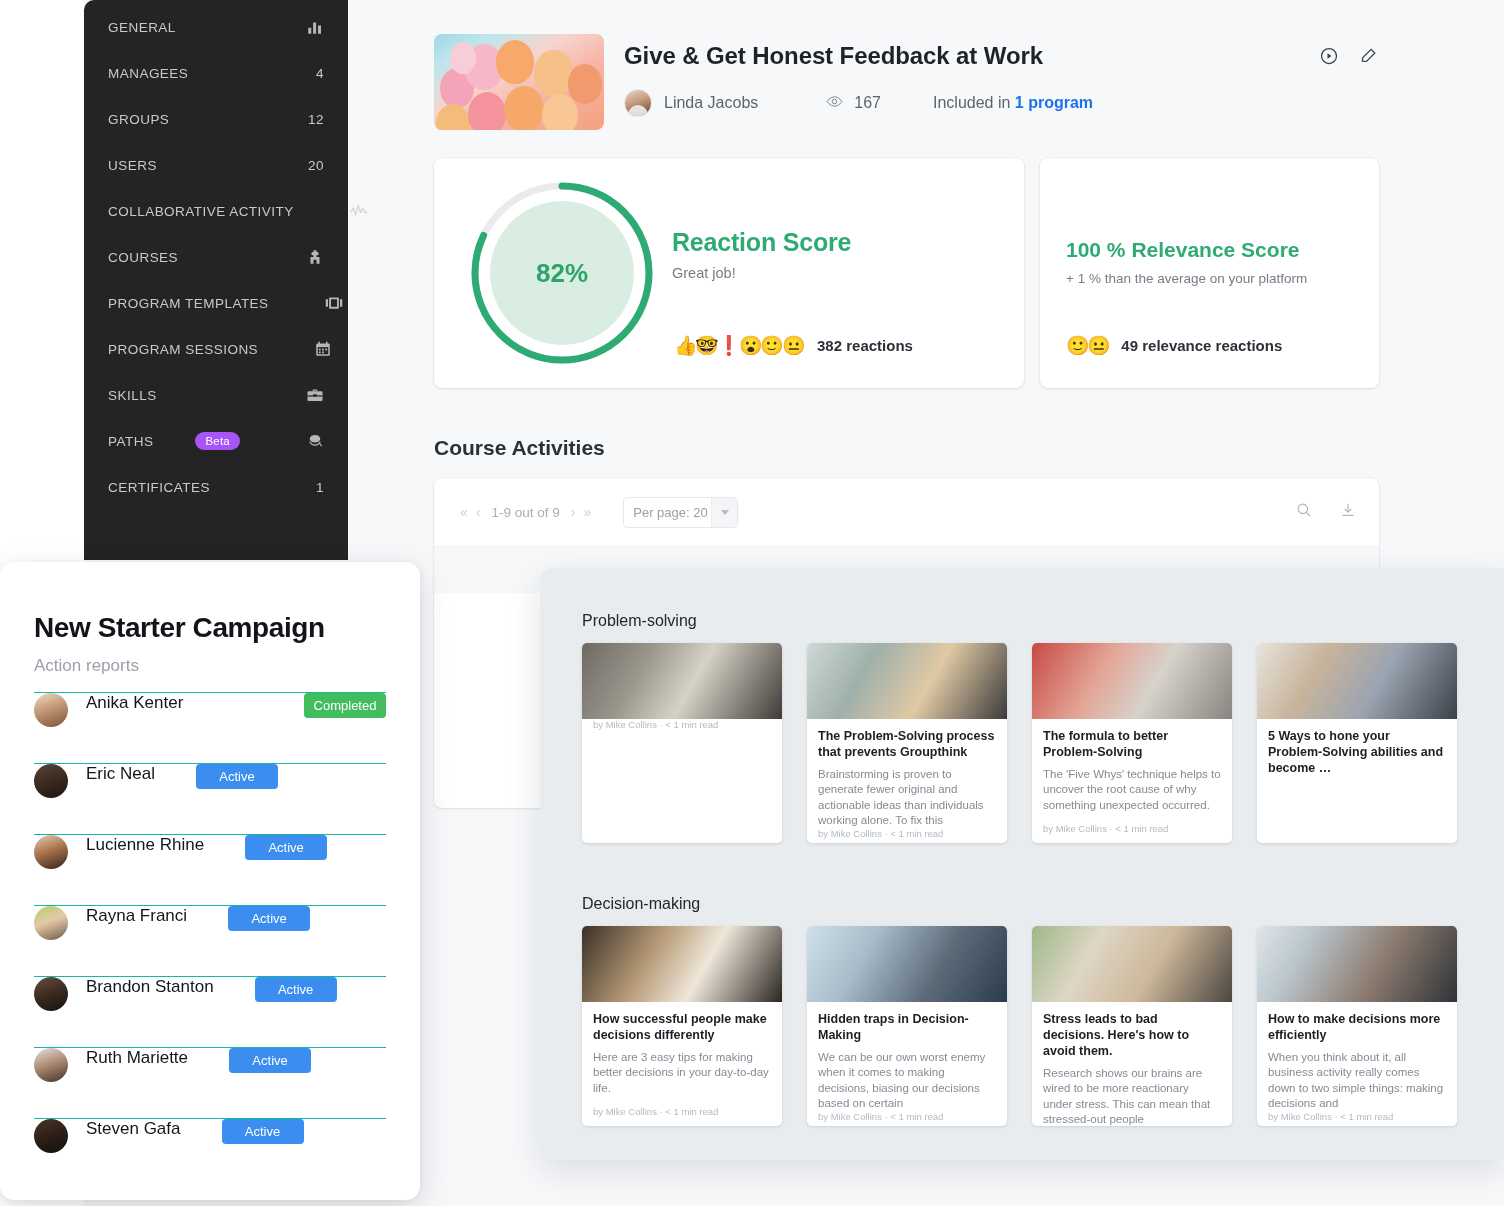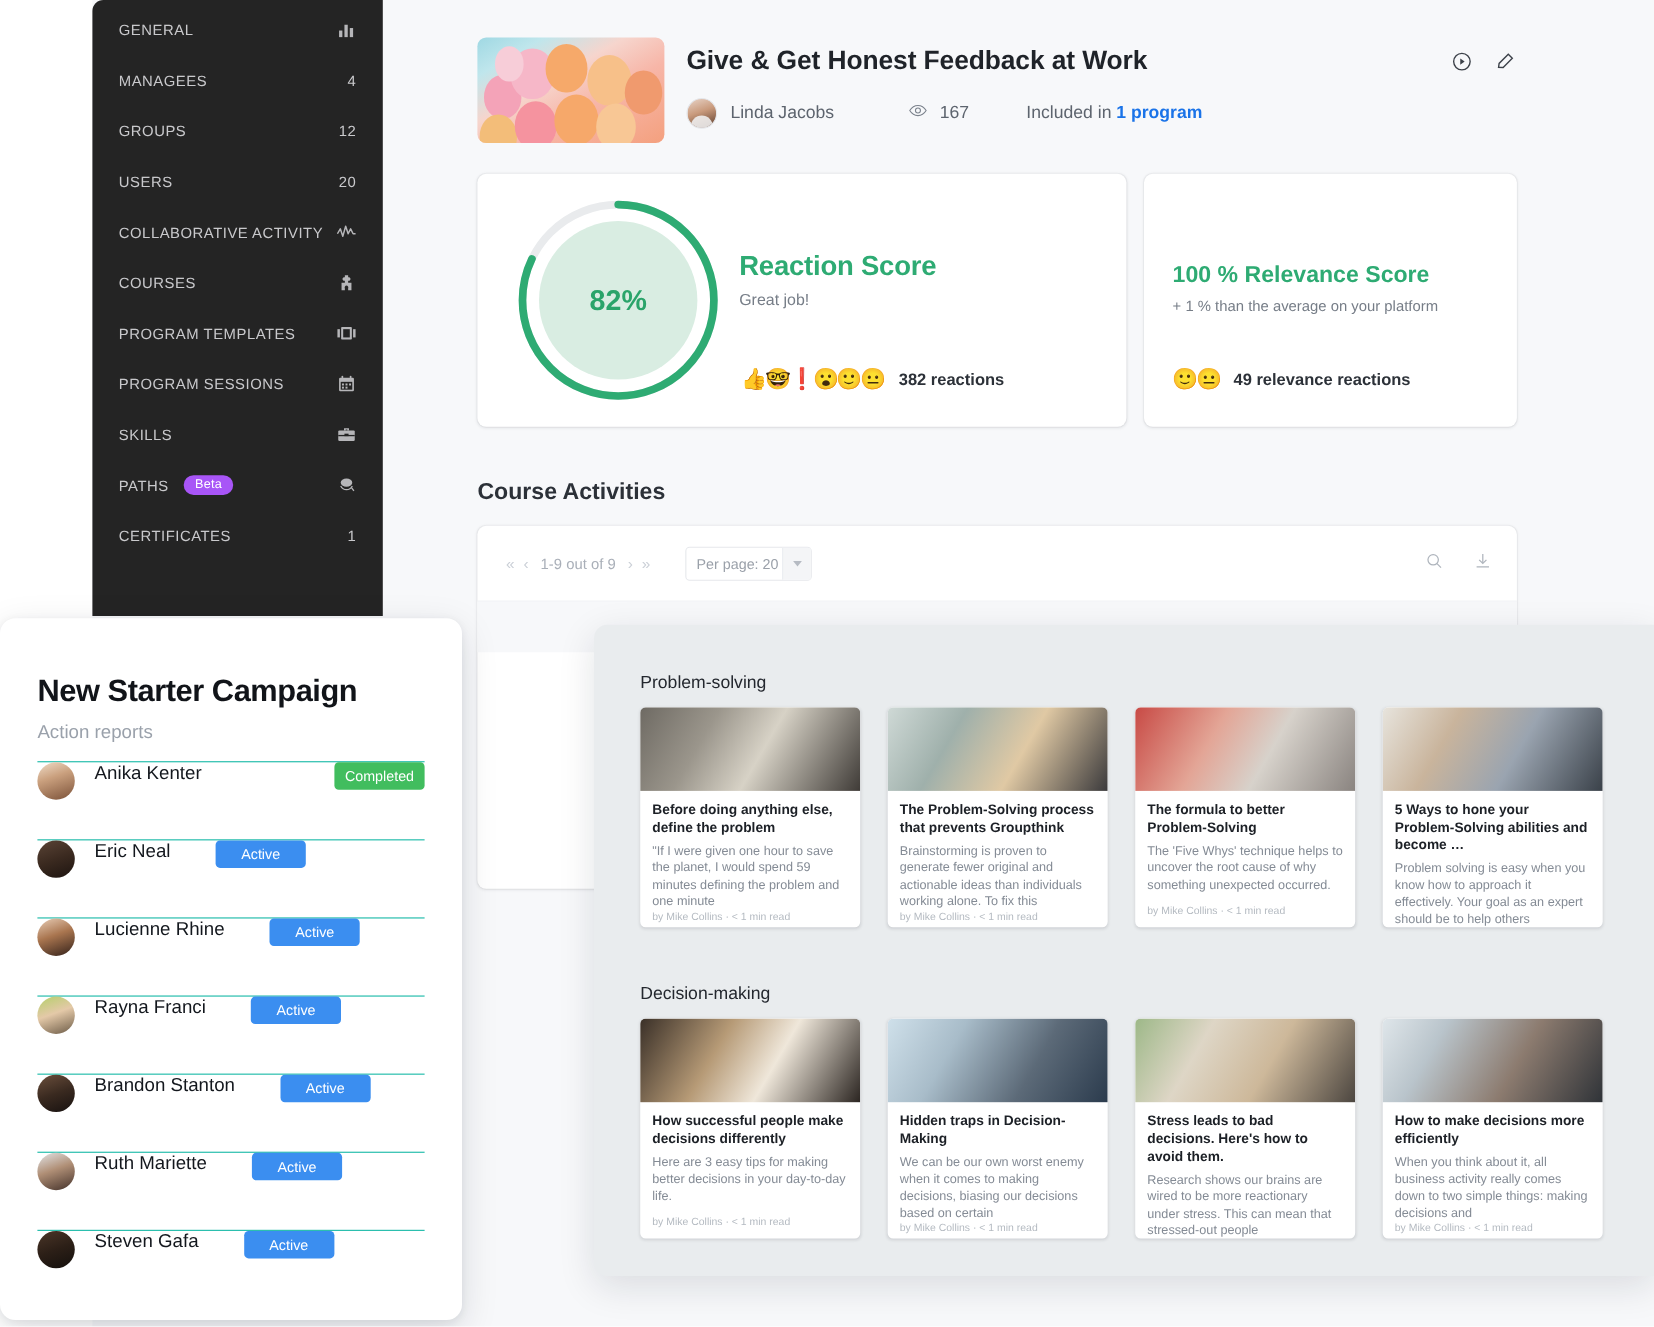--- a/index.html
+++ b/index.html
@@ -20,21 +20,21 @@
   
   .sidebar {
     position: absolute; left: 84px; top: 0; width: 264px; height: 560px;
     background: #242424;
     border-top-left-radius: 10px;
     padding-top: 4px;
   }
   .nav-item {
     height: 46px; display: flex; align-items: center;
     padding: 0 24px 0 24px; color: #c9c9cc;
-    font-size: 13.5px; letter-spacing: .035em;
+    font-size: 13.5px; letter-spacing: .035em; gap: 28px;
   }
   .nav-label { flex: 0 0 auto; white-space: nowrap; }
   .nav-spacer { flex: 1 1 auto; }
   .nav-count { font-size: 13.5px; color: #c9c9cc; }
   .beta-badge {
     margin-left: 14px; background: #a855f7; color: #fff;
     font-size: 11.5px; font-weight: 400; border-radius: 11px;
     padding: 3px 10px; letter-spacing: .02em;
   }
   .nav-icon { width: 18px; height: 18px; display: inline-flex; align-items: center; justify-content: center; opacity: .85; }
@@ -452,24 +452,20 @@
           <div class="rp-badge badge-active">Active</div>
         </div>
       </div>
   </section>
 
   <section class="articles-panel" id="articles-panel">
       <div class="sec-title" style="left: 42px; top: 44px;">Problem-solving</div>
       <div class="grid" style="left: 42px; top: 75px;">
         <div class="acard">
           <div class="acard-img img-a"></div>
-          <div class="acard-body">
-            <div class="acard-title">Before doing anything else, define the problem</div>
-            <div class="acard-desc">"If I were given one hour to save the planet, I would spend 59 minutes defining the problem and one minute</div>
-          </div>
           <div class="acard-foot">by Mike Collins · &lt; 1 min read</div>
         </div>
         <div class="acard">
           <div class="acard-img img-b"></div>
           <div class="acard-body">
             <div class="acard-title">The Problem-Solving process that prevents Groupthink</div>
             <div class="acard-desc">Brainstorming is proven to generate fewer original and actionable ideas than individuals working alone. To fix this</div>
           </div>
           <div class="acard-foot">by Mike Collins · &lt; 1 min read</div>
         </div>
@@ -478,21 +474,20 @@
           <div class="acard-body">
             <div class="acard-title">The formula to better Problem-Solving</div>
             <div class="acard-desc">The 'Five Whys' technique helps to uncover the root cause of why something unexpected occurred.</div>
           </div>
           <div class="acard-foot">by Mike Collins · &lt; 1 min read</div>
         </div>
         <div class="acard">
           <div class="acard-img img-d"></div>
           <div class="acard-body">
             <div class="acard-title">5 Ways to hone your Problem-Solving abilities and become …</div>
-            <div class="acard-desc">Problem solving is easy when you know how to approach it effectively. Your goal as an expert should be to help others</div>
           </div>
         </div>
       </div>
       <div class="sec-title" style="left: 42px; top: 327px;">Decision-making</div>
       <div class="grid" style="left: 42px; top: 358px;">
         <div class="acard">
           <div class="acard-img img-e"></div>
           <div class="acard-body">
             <div class="acard-title">How successful people make decisions differently</div>
             <div class="acard-desc">Here are 3 easy tips for making better decisions in your day-to-day life.</div>

